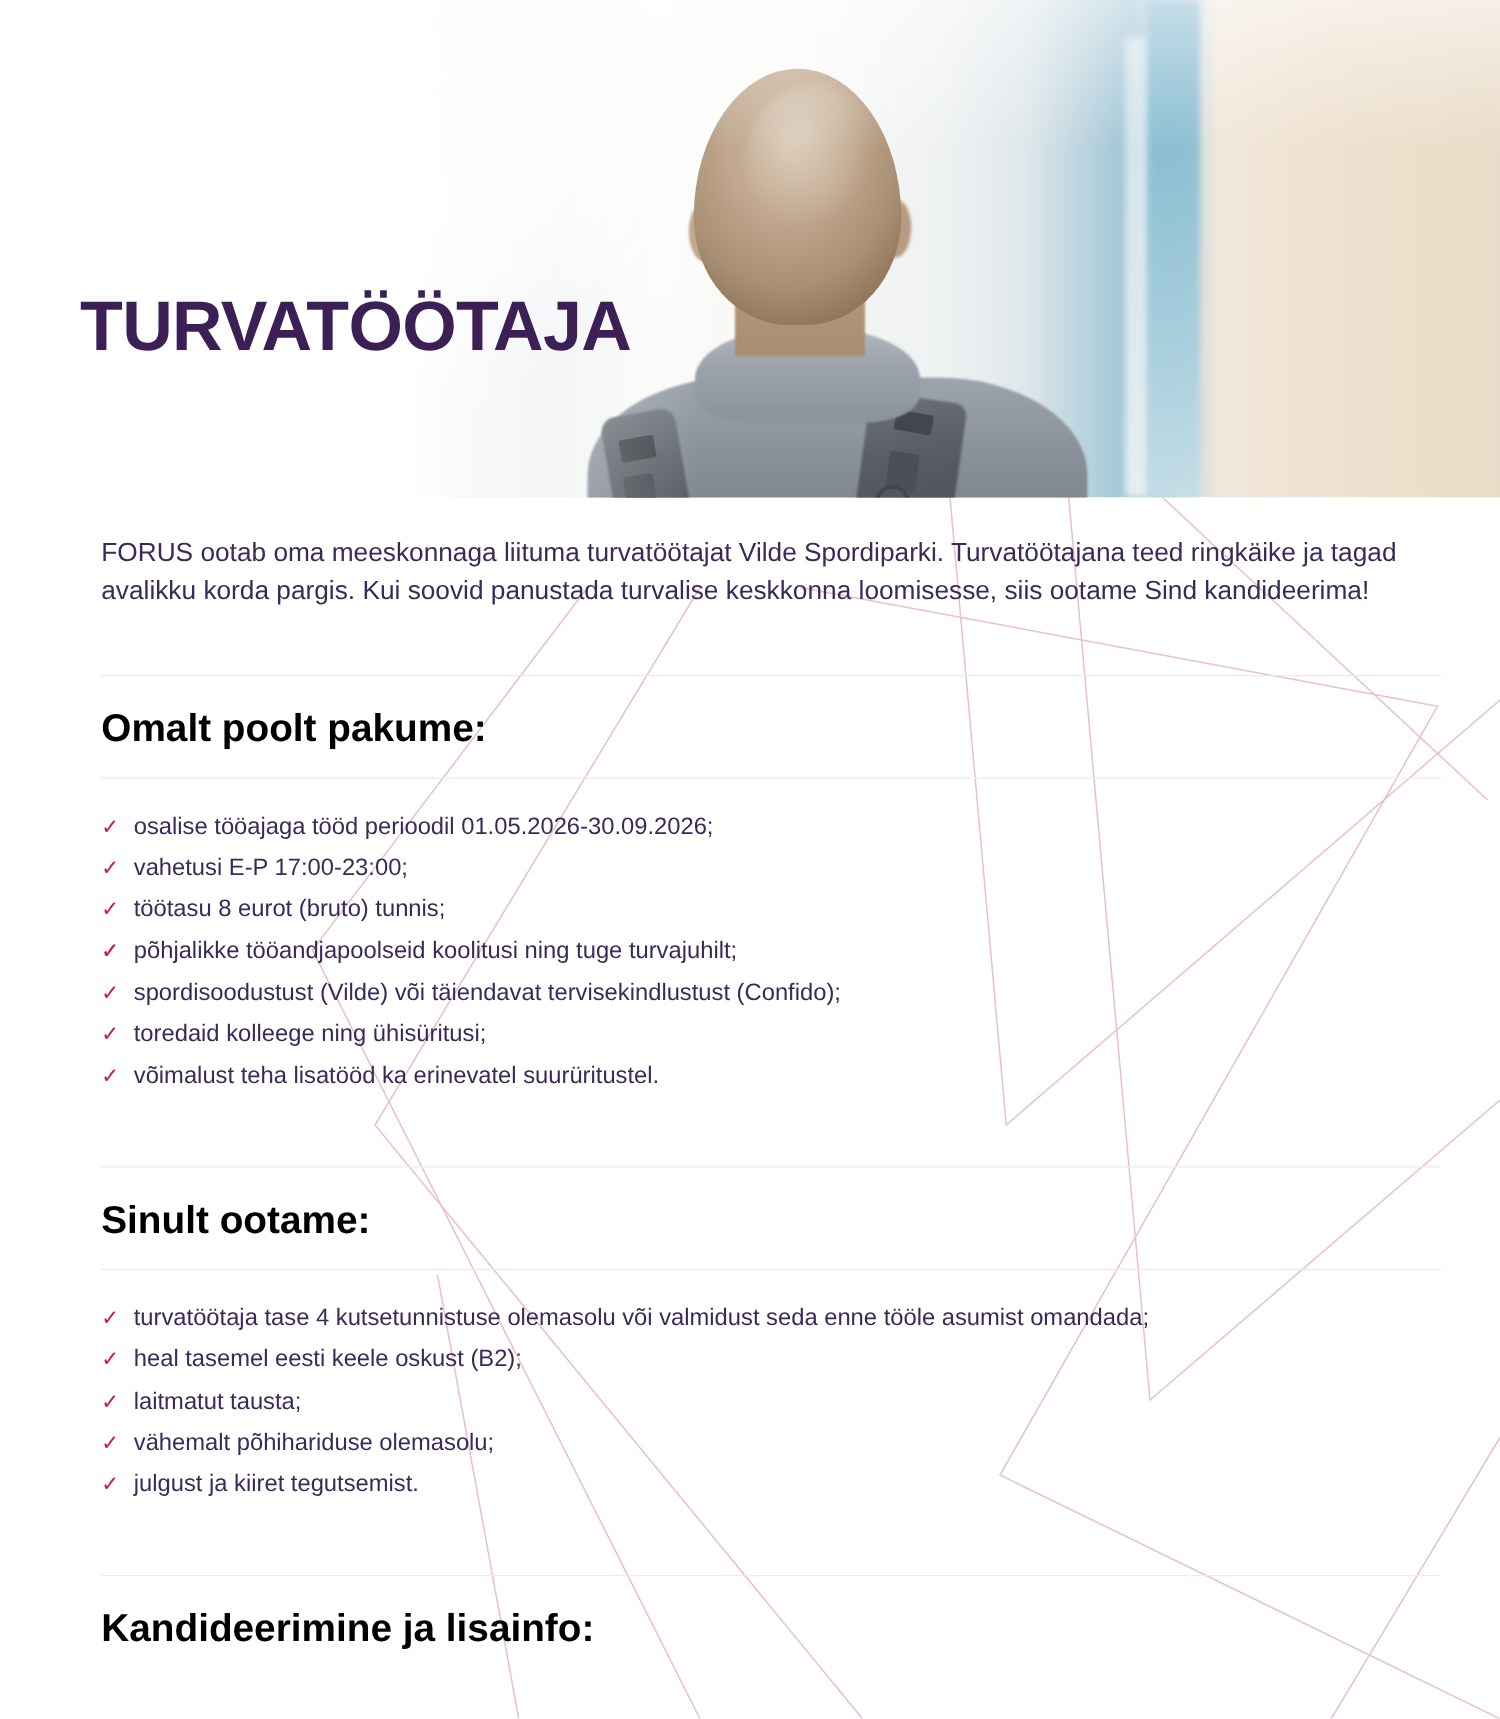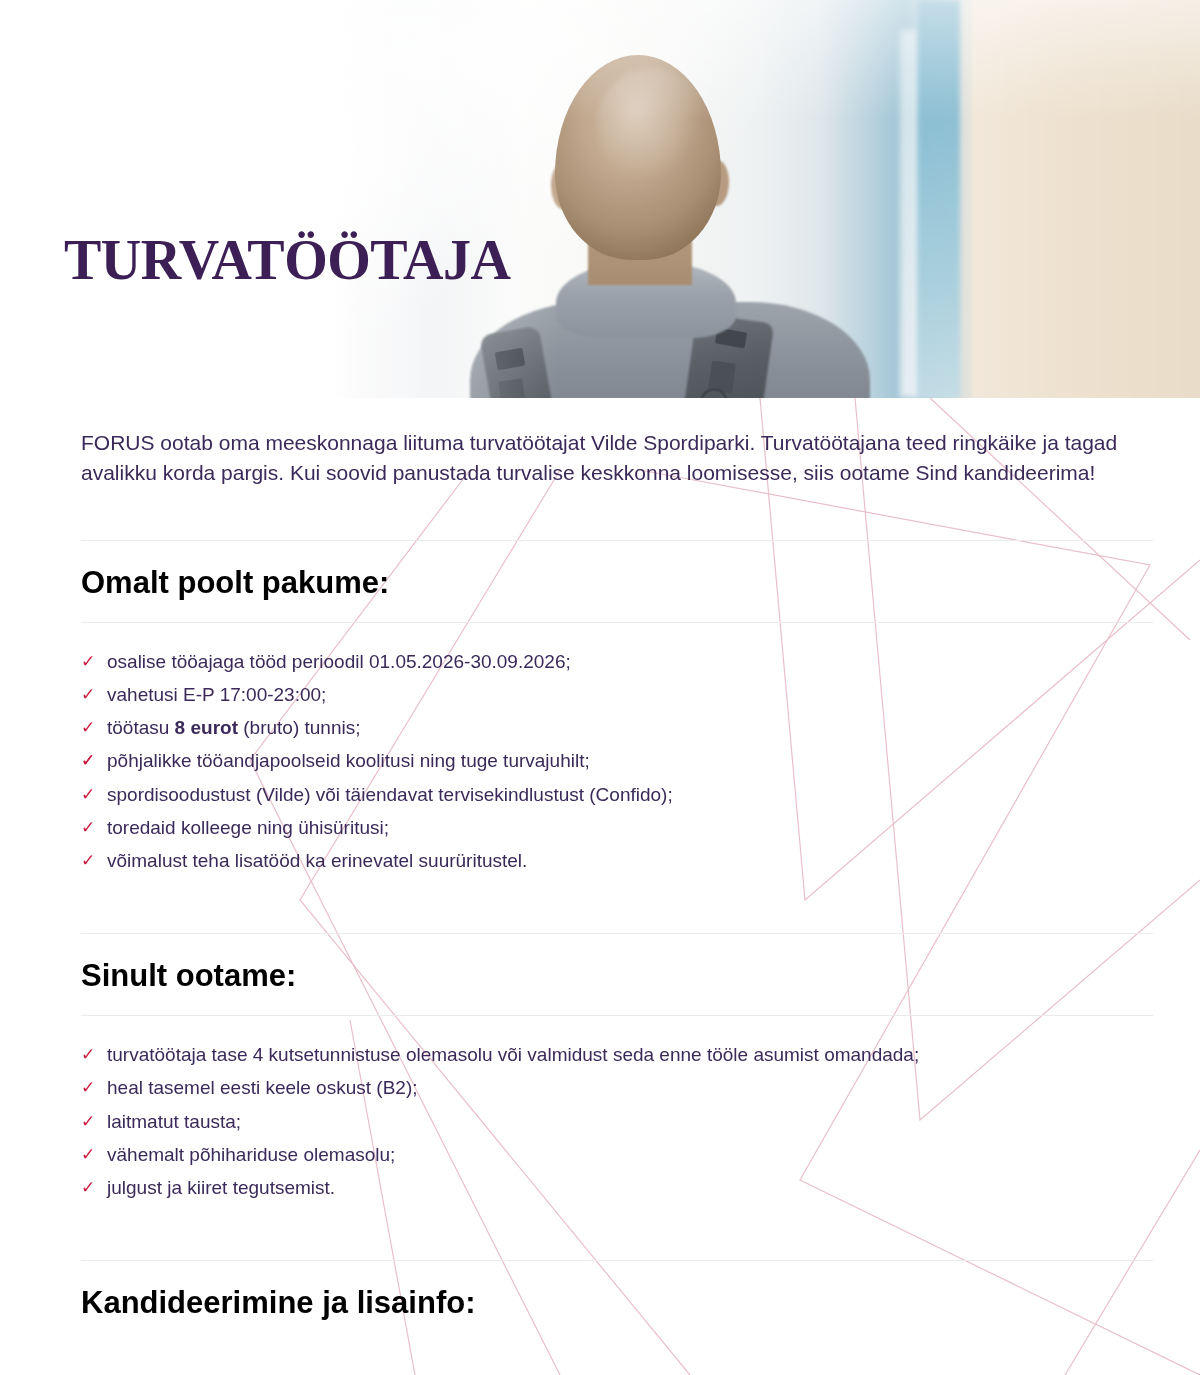--- a/index.html
+++ b/index.html
@@ -244,21 +244,21 @@
     top: 232px;
     z-index: 4;
   }
   .job-title {
     margin: 0;
     font-size: 56px;
     line-height: 1.02;
     font-weight: bold;
     letter-spacing: -0.5px;
     color: #3b1f55;
-    font-family: Liberation Serif, serif;
+    font-family: Liberation Sans, sans-serif;
   }
   .job-subtitle {
     margin: 22px 0 0 0;
     font-size: 31px;
     line-height: 1.1;
     font-weight: bold;
     color: #cc1b3f;
     font-family: "Liberation Sans", "DejaVu Sans", sans-serif;
   }
 
@@ -318,21 +318,21 @@
     font-family: "Liberation Sans", "DejaVu Sans", sans-serif;
   }
   .bullets li .chk {
     position: absolute;
     left: 0;
     top: 0;
     color: #cc1b3f;
     font-size: 17px;
     line-height: 1.5;
   }
-  .bullets li b { font-weight: bold; color: #3b2a59; }
+  .bullets li b { font-weight: normal; color: #3b2a59; }
 
   .gap-lg { height: 52px; }
 </style>
 </head>
 <body>
 
 <div class="page">
 
   <svg class="watermark" viewBox="0 0 1200 1375" preserveAspectRatio="none">
     <g fill="none" stroke="#e8bcc7" stroke-width="1.2" opacity="0.95">

